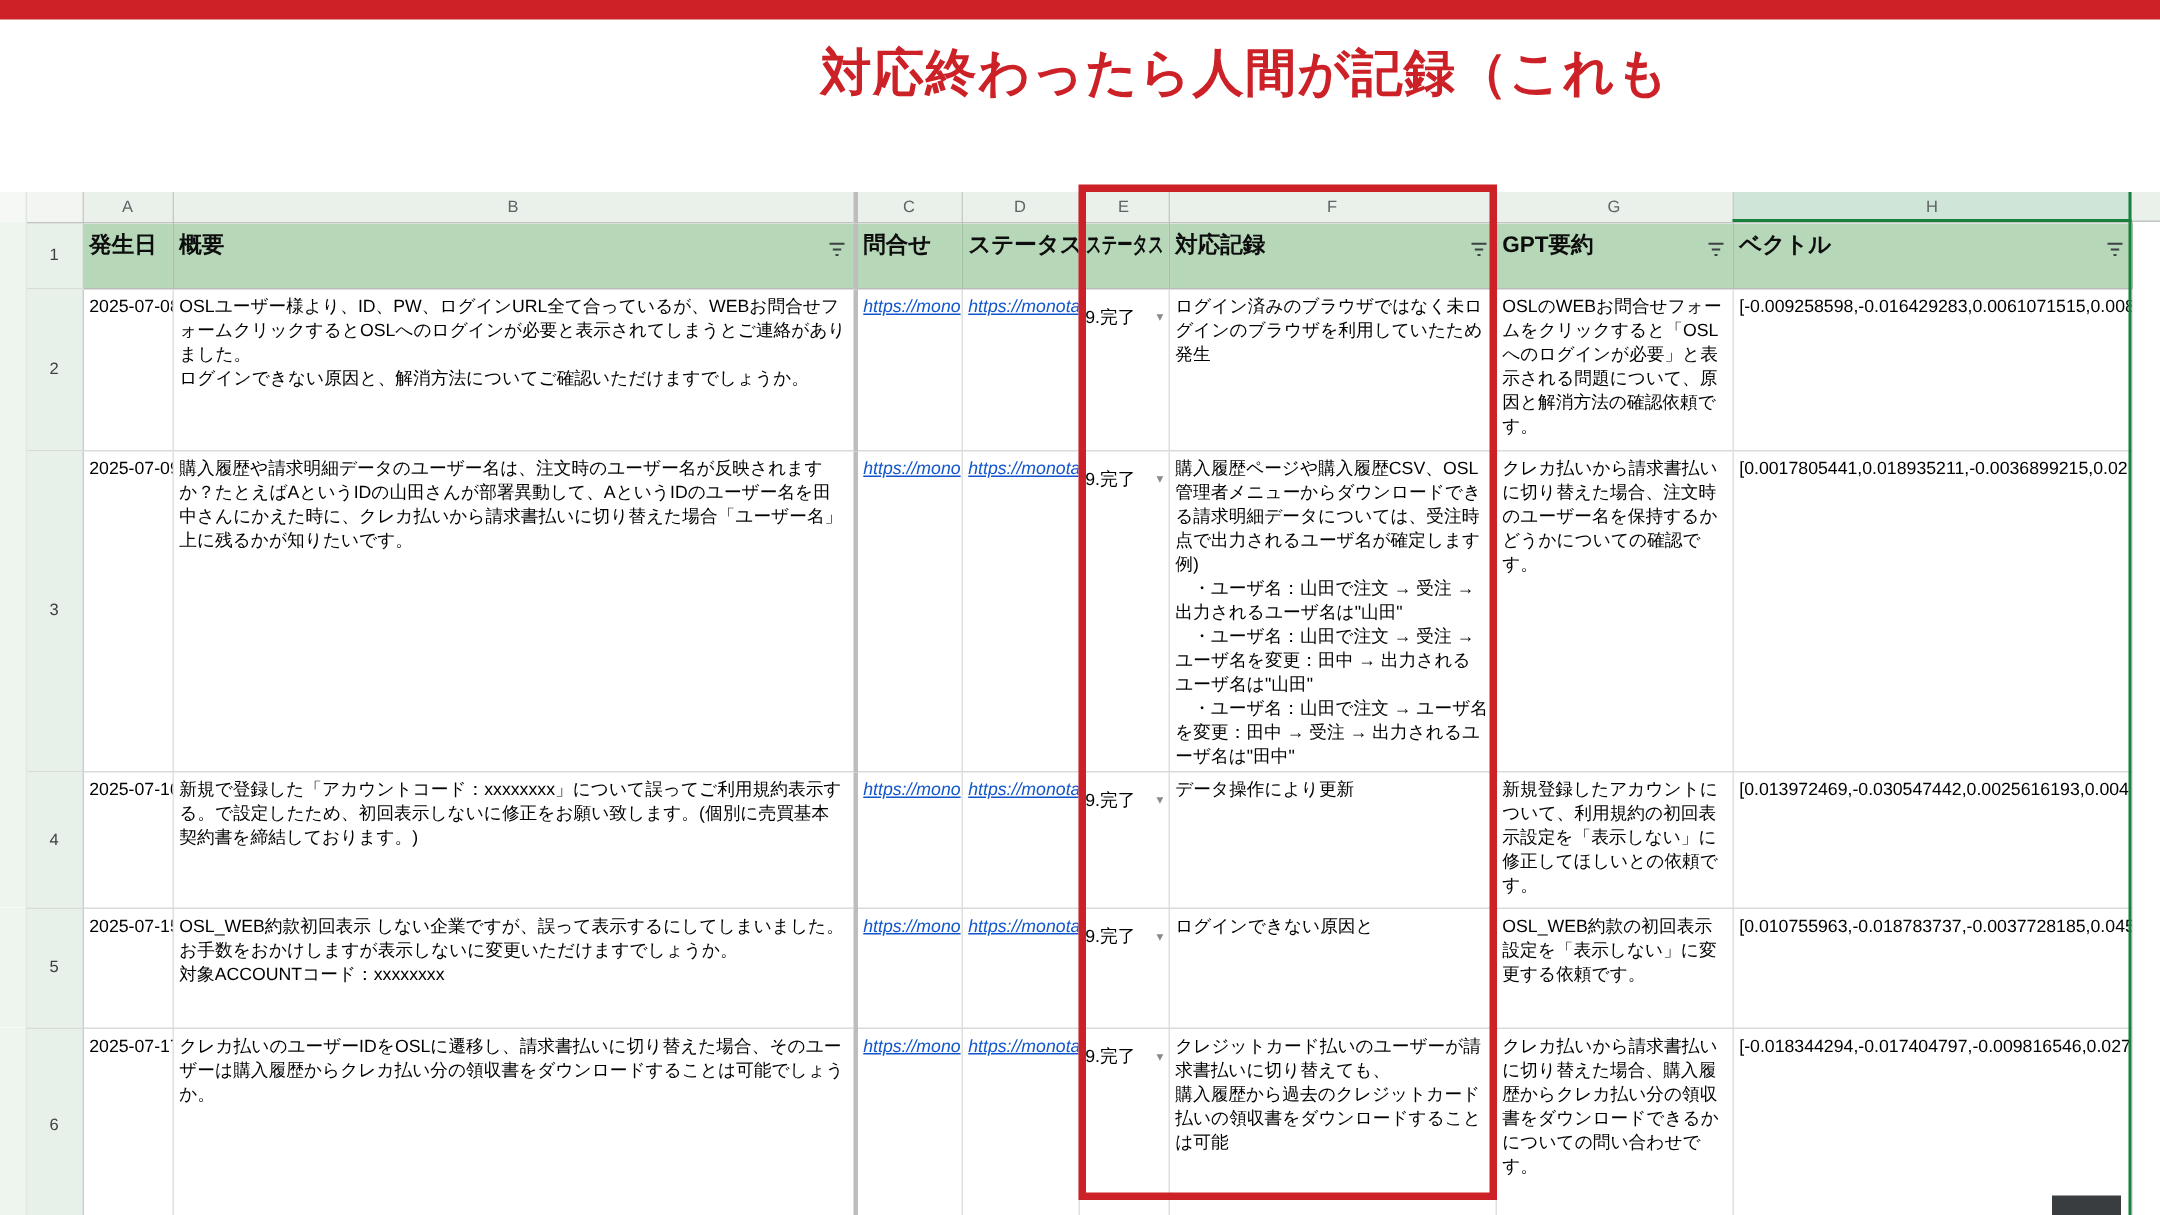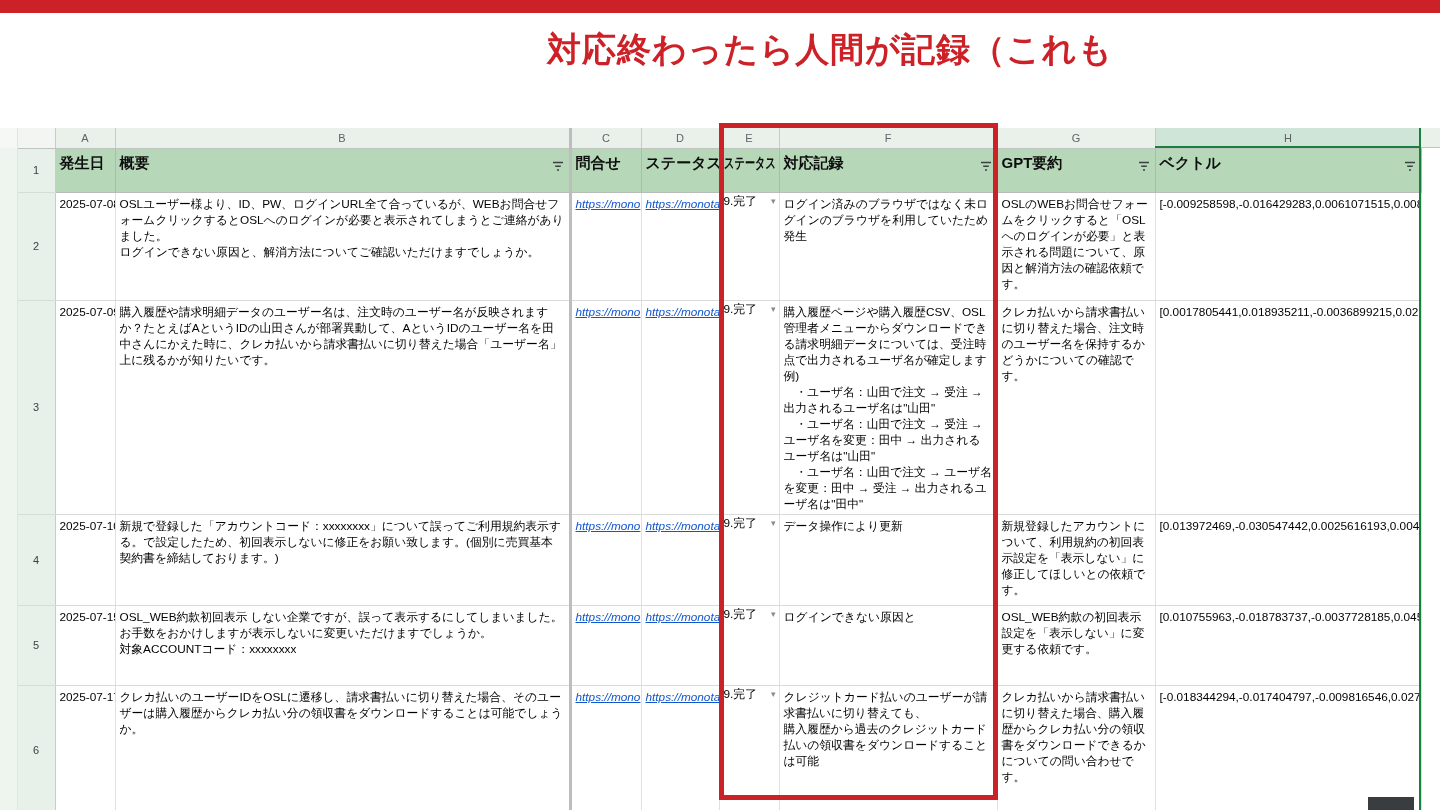--- a/index.html
+++ b/index.html
@@ -41,21 +41,21 @@
             font-size:11.8px; line-height:1.36; color:#000; }
   td.cell .txt { padding:3px 4px 2px 4px; white-space:pre-wrap; word-break:break-all; }
   td.cell.date { text-align:right; }
   td.cell.date .txt { white-space:nowrap; padding-right:4px; }
   td.cell.linkc .txt { white-space:nowrap; word-break:normal;font-style:italic; }
   td.cell .lnk { color:#1155cc; text-decoration:underline; cursor:pointer; }
   td.cell.vec .txt { white-space:nowrap; word-break:normal; }
   td.bdiv { border-right:3px solid #bdbdbd !important; }
 
   .statusflex { display:flex; justify-content:space-between; align-items:flex-start;
-                padding:0 3px 0 4px; font-size:11.8px; }
+                padding:10px 3px 0 4px; font-size:11.8px; }
   .dd { color:#8a8a8a; font-size:9px; padding-top:2px; }
 
   
   .letters-ext { position:absolute; left:1421px; top:128px; width:19px; height:20px;
                  background:#eaf1ea; border-bottom:1px solid #c0c4c0; }
   .redbox { position:absolute; left:719px; top:123px; width:279px; height:677px;
             border:5px solid #cd2128; pointer-events:none; }
   .sel-hline { position:absolute; left:1155px; top:146px; width:266px; height:2px; background:#17803c; }
   .sel-vline { position:absolute; left:1419px; top:128px; width:2px; height:682px; background:#17803c; }
   .pagebox { position:absolute; left:1368px; top:797px; width:46px; height:13px; background:#3a3d40; }

